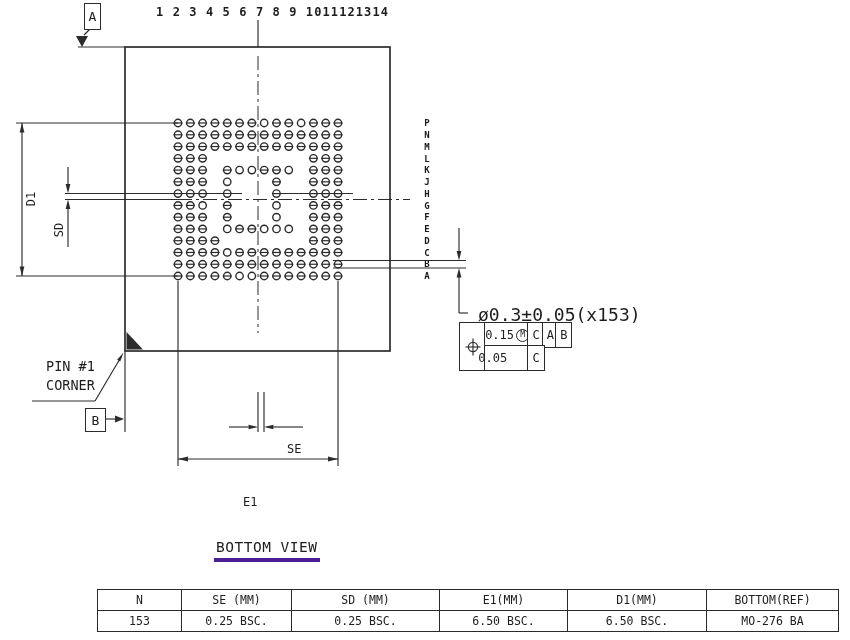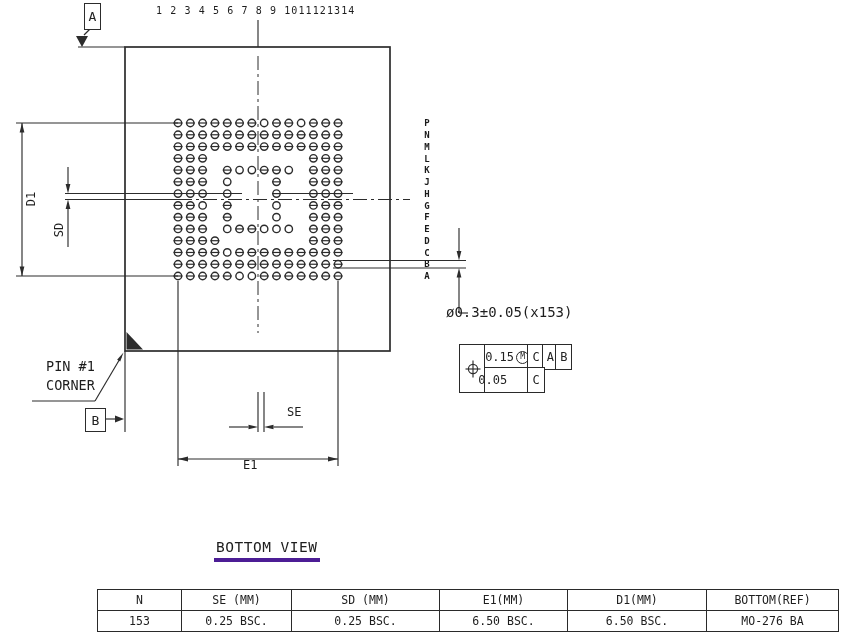--- a/index.html
+++ b/index.html
@@ -8,35 +8,35 @@
   svg.draw{position:absolute;left:0;top:0;}
   .ln{stroke:#2c2c2c;stroke-width:1.15;fill:none;}
   .ln-thick{stroke:#2c2c2c;stroke-width:1.7;fill:none;}
   .ln-dash{stroke:#2c2c2c;stroke-width:1;fill:none;stroke-dasharray:14 4 3 4;}
   .fillshape{fill:#2c2c2c;stroke:none;}
   .ball{fill:none;stroke:#2c2c2c;stroke-width:1.4;}
   .ball-flat{stroke:#2c2c2c;stroke-width:1.2;}
   .rowlbl{font:700 9px "DejaVu Sans Mono",monospace;fill:#1a1a1a;text-anchor:middle;}
   .abs{position:absolute;}
   .dwtxt{font-family:"DejaVu Sans Mono",monospace;color:#1d1d1d;white-space:nowrap;}
-  .colnums{left:156px;top:5px;font-size:10px;font-weight:400;letter-spacing:1.1px;}
+  .colnums{left:156px;top:5px;font-size:12px;font-weight:700;letter-spacing:1.1px;}
   .datumbox{display:flex;align-items:center;justify-content:center;
             border:1.5px solid #2c2c2c;font-size:13px;background:#fff;}
   .vlabel{transform:translate(-50%,-50%) rotate(-90deg);font-size:12px;}
-  .hlabel{font-size:12px;}
+  .hlabel{font-size:12px;margin-top:37px;}
   .pin1{left:28px;top:357px;width:85px;text-align:center;font-size:13.5px;line-height:19px;}
-  .callout{left:446px;top:304px;font-size:14px;}
+  .callout{left:478px;top:304px;font-size:18px;}
   .note{left:538px;top:371px;font-family:"Liberation Sans",sans-serif;
         font-size:13.5px;line-height:17px;color:#111;}
   .viewlbl{left:214px;top:539px;font-size:14.5px;letter-spacing:0.5px;
            padding:0 2px 3px 2px;border-bottom:4px solid #4c1d95;}
   
   .fcf{left:459px;top:322px;width:120px;height:50px;}
   .fcf .cell{position:absolute;border:1.4px solid #2a2a2a;background:#fff;
-             display:flex;align-items:center;justify-content:center;font-size:12px;margin-top:22px;}
+             display:flex;align-items:center;justify-content:center;font-size:12px;}
   .mcircle{display:inline-flex;align-items:center;justify-content:center;
            width:11px;height:11px;border:1.1px solid #2a2a2a;border-radius:50%;
            font-size:8px;line-height:1;margin-left:2px;}
   
   table.spec{position:absolute;left:97px;top:589px;width:741px;border-collapse:collapse;
              table-layout:fixed;font-family:"DejaVu Sans Mono",monospace;}
   table.spec td,table.spec th{border:1.5px solid #2a2a2a;font-size:11.5px;font-weight:400;
              text-align:center;padding:0;height:20px;color:#1d1d1d;background:#fff;}
 </style>
 </head>

